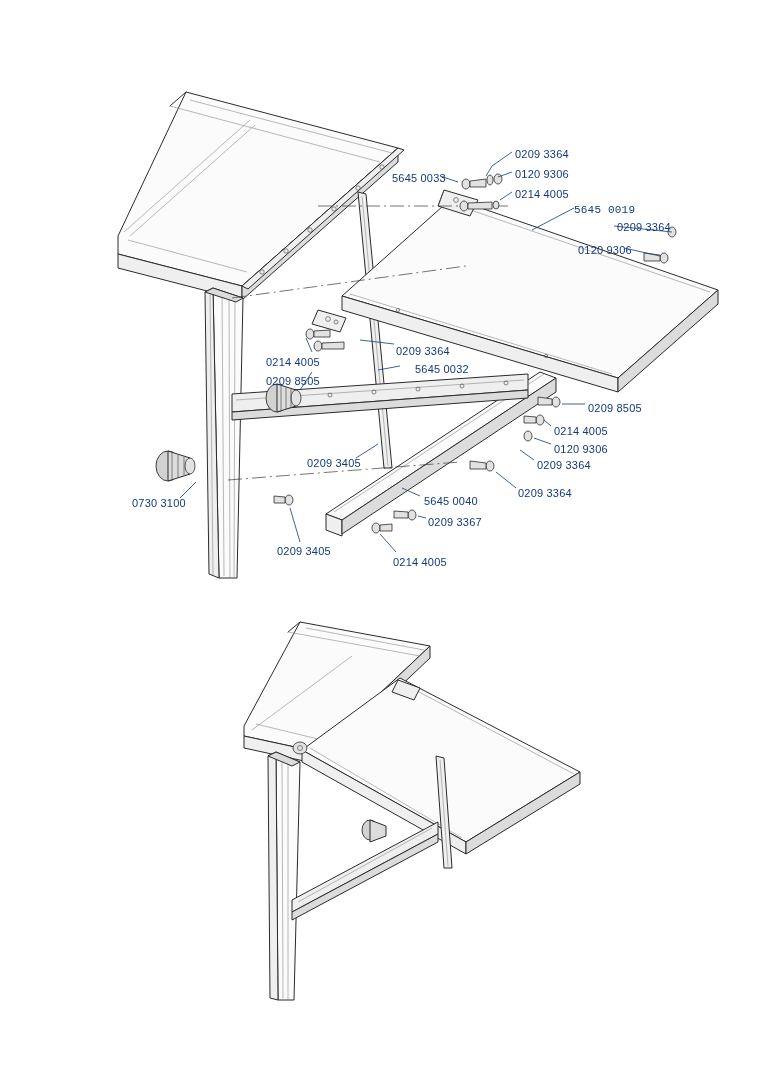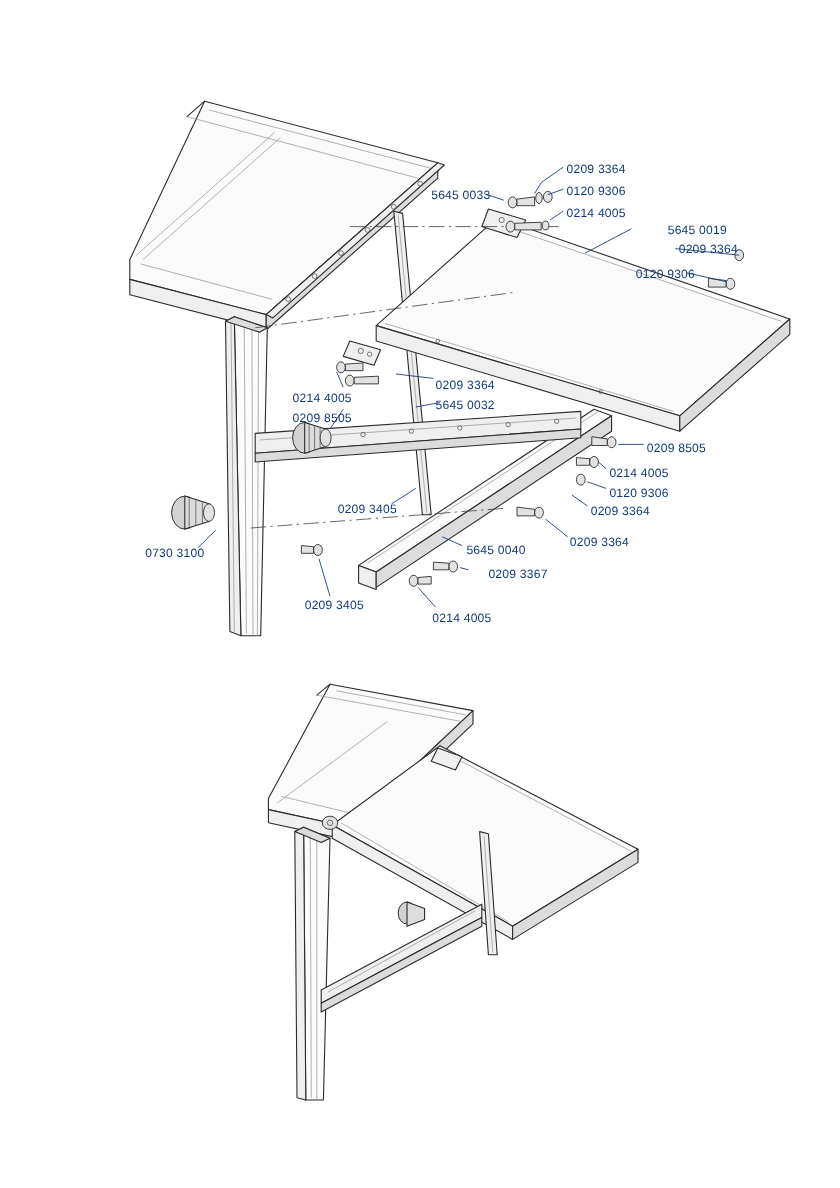--- a/index.html
+++ b/index.html
@@ -298,32 +298,32 @@
       <g>
         <path class="face-mid" d="M 398 680 L 420 688 L 414 700 L 392 692 Z"></path>
       </g>
     </g>
   </svg>
 
   <div class="label" style="left:515px; top:148px;">0209 3364</div>
   <div class="label" style="left:515px; top:168px;">0120 9306</div>
   <div class="label" style="left:392px; top:172px;">5645 0033</div>
   <div class="label" style="left:515px; top:188px;">0214 4005</div>
-  <div class="label" style="left:607px; top:204px;">5645 0019</div>
+  <div class="label" style="left:574px; top:204px;font-family:Liberation Mono, monospace;">5645 0019</div>
   <div class="label" style="left:617px; top:221px;">0209 3364</div>
   <div class="label" style="left:578px; top:244px;">0120 9306</div>
   <div class="label" style="left:396px; top:345px;">0209 3364</div>
   <div class="label" style="left:266px; top:356px;">0214 4005</div>
-  <div class="label" style="left:396px; top:363px;">5645 0032</div>
+  <div class="label" style="left:415px; top:363px;">5645 0032</div>
   <div class="label" style="left:266px; top:375px;">0209 8505</div>
   <div class="label" style="left:588px; top:402px;">0209 8505</div>
   <div class="label" style="left:554px; top:425px;">0214 4005</div>
   <div class="label" style="left:554px; top:443px;">0120 9306</div>
   <div class="label" style="left:537px; top:459px;">0209 3364</div>
   <div class="label" style="left:307px; top:457px;">0209 3405</div>
   <div class="label" style="left:518px; top:487px;">0209 3364</div>
   <div class="label" style="left:424px; top:495px;">5645 0040</div>
   <div class="label" style="left:132px; top:497px;">0730 3100</div>
-  <div class="label" style="left:444px; top:516px;">0209 3367</div>
+  <div class="label" style="left:428px; top:516px;">0209 3367</div>
   <div class="label" style="left:277px; top:545px;">0209 3405</div>
   <div class="label" style="left:393px; top:556px;">0214 4005</div>
 
 </div>
 
 </body></html>

